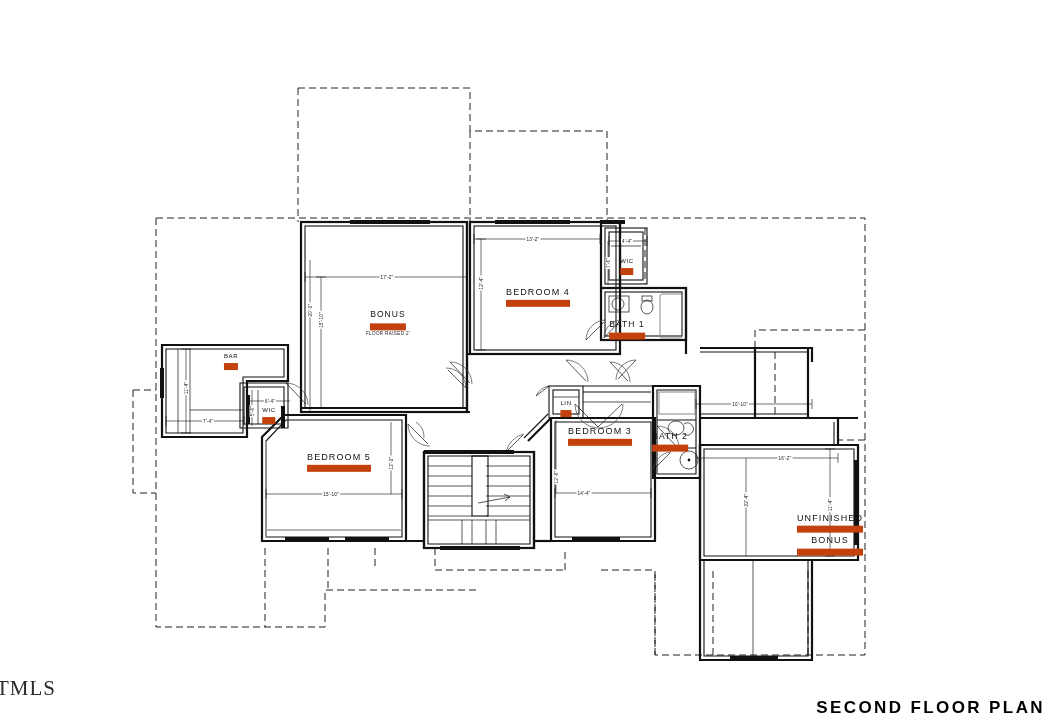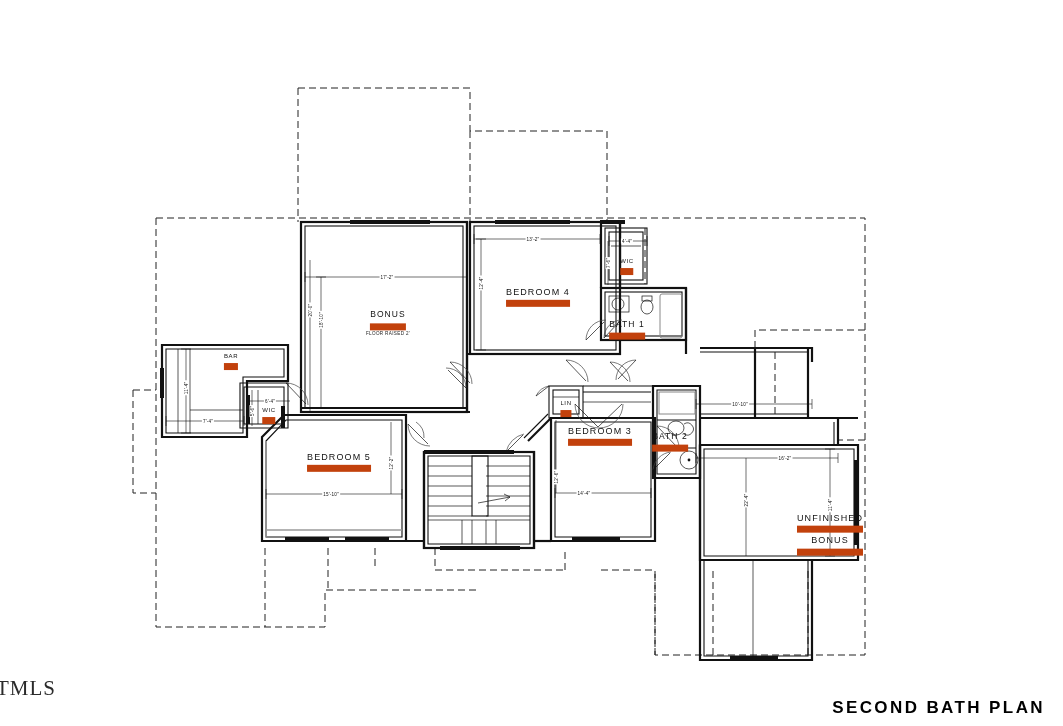--- a/index.html
+++ b/index.html
@@ -357,14 +357,14 @@
       <div class="dim vert" style="left: 391px; top: 463px;">12'-2"</div>
       <div class="dim" style="left: 584px; top: 493px;">14'-4"</div>
       <div class="dim vert" style="left: 556px; top: 477px;">12'-6"</div>
       <div class="dim" style="left: 740px; top: 404px;">10'-10"</div>
       <div class="dim" style="left: 785px; top: 458px;">16'-2"</div>
       <div class="dim vert" style="left: 746px; top: 500px;">22'-4"</div>
       <div class="dim vert" style="left: 830px; top: 505px;">11'-4"</div>
     </div>
 
   <div class="wm">TMLS</div>
-  <div class="title">SECOND BATH PLAN</div>
+  <div class="title">SECOND FLOOR PLAN</div>
 </div>
 
 </body></html>

